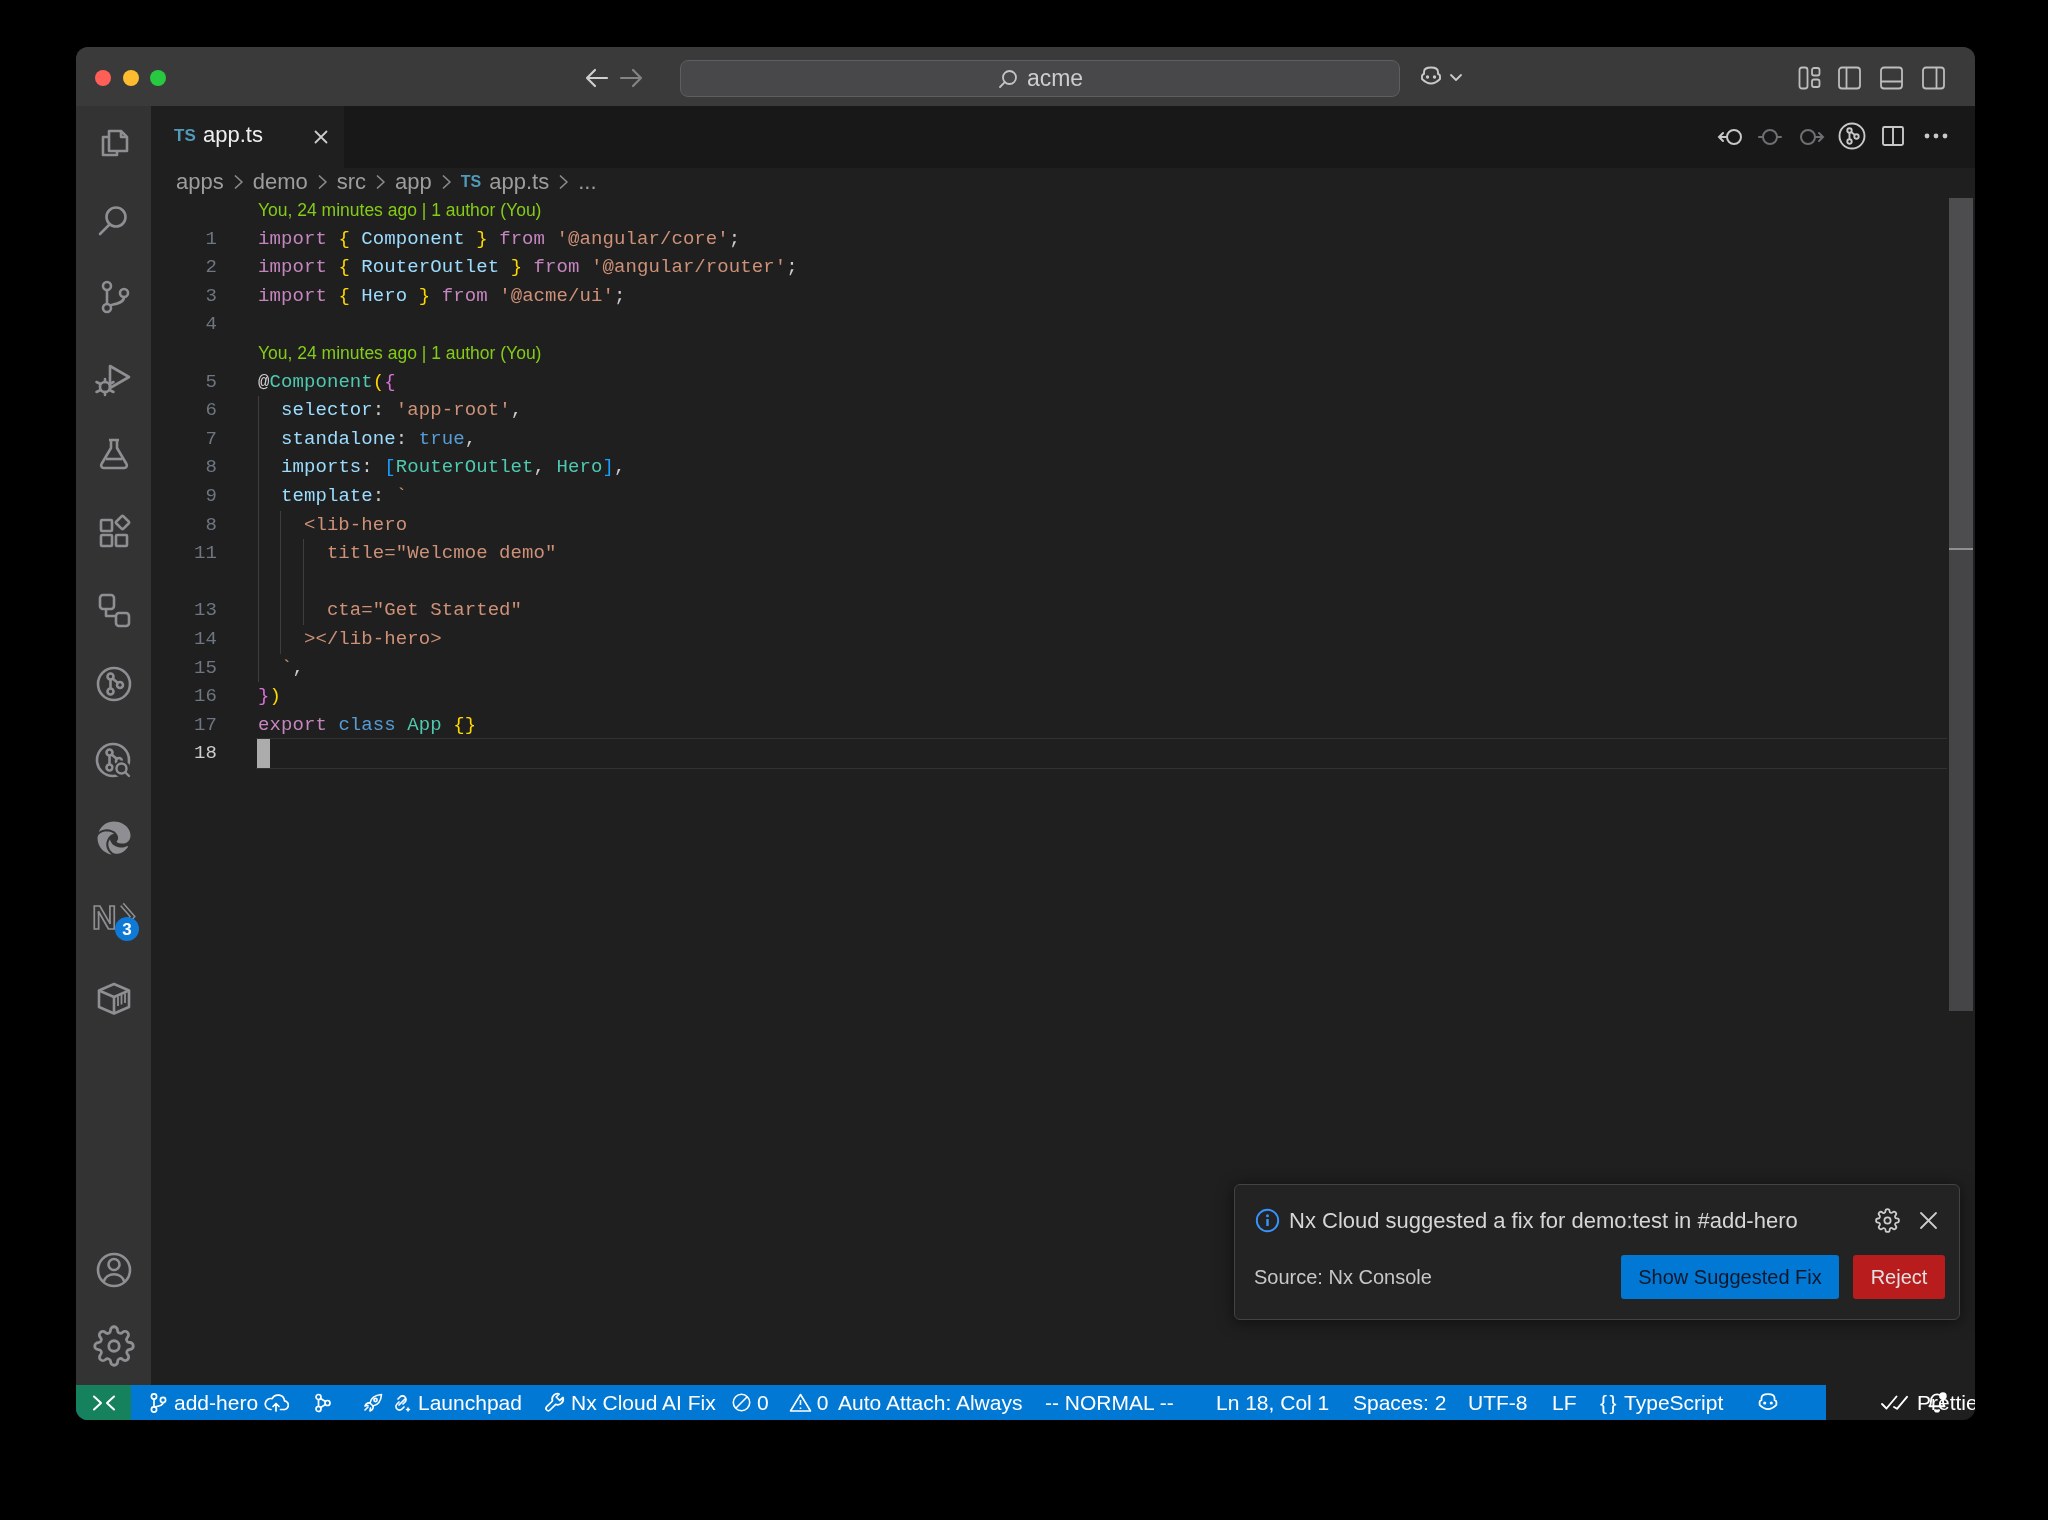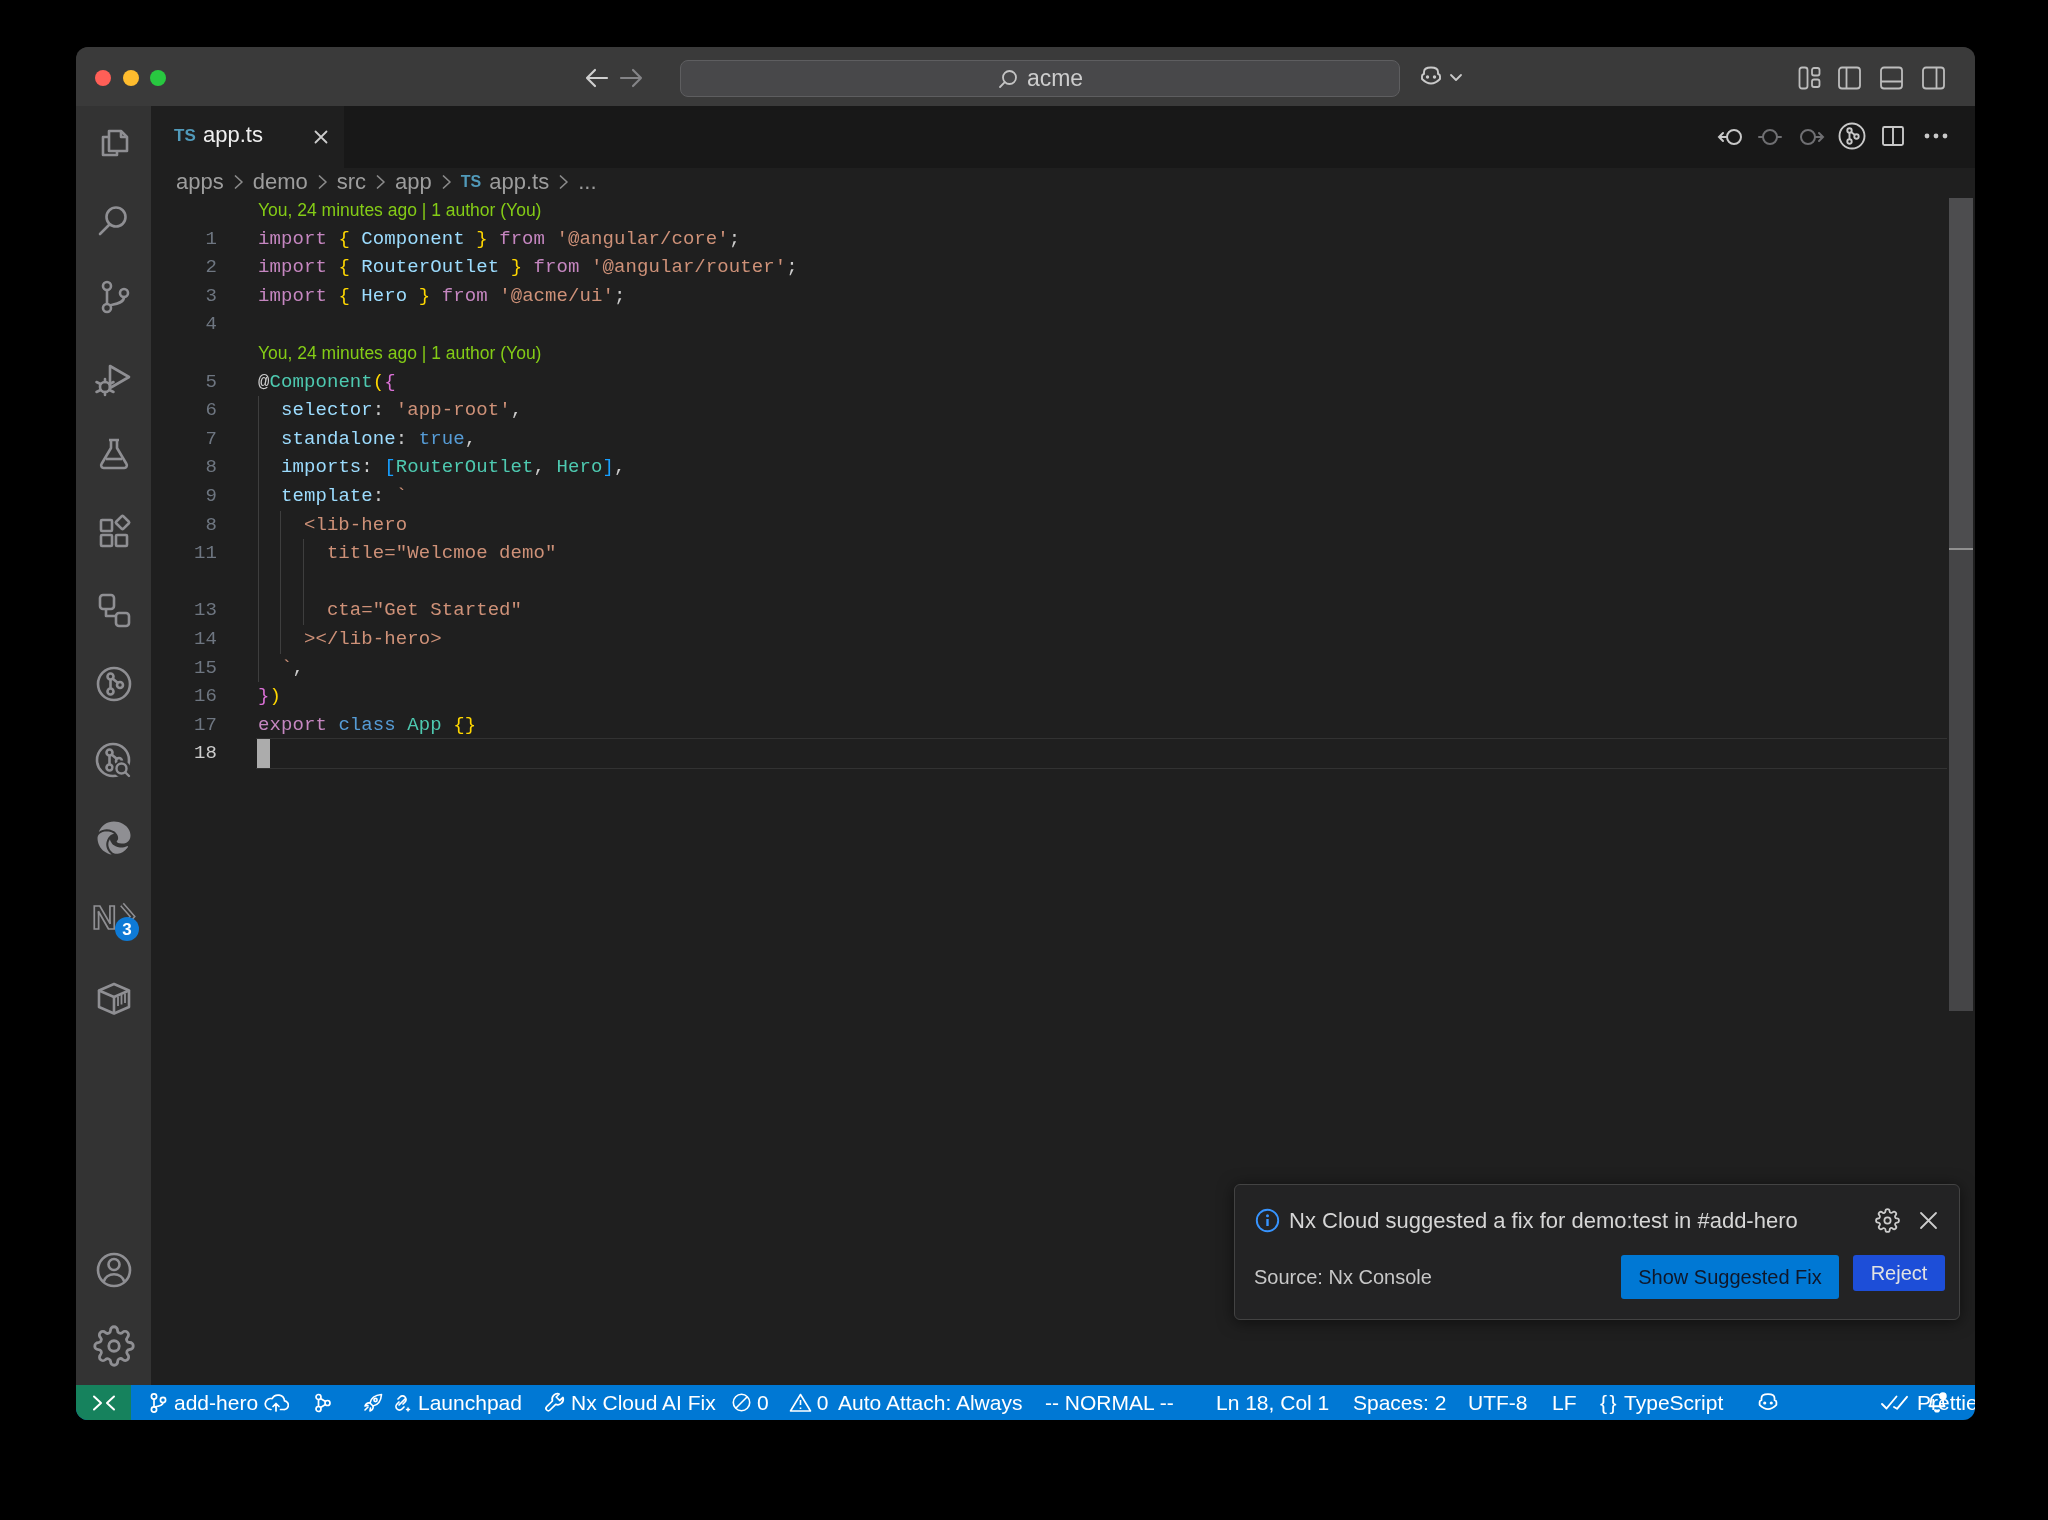--- a/index.html
+++ b/index.html
@@ -22,21 +22,21 @@
   .crumbs { position:absolute; left:75px; top:121px; width:1824px; height:28px; background:#1f1f1f;
     display:flex; align-items:center; color:#9d9d9d; font-size:22px; }
   .chev { margin:0 8px; }
   .editor { position:absolute; left:75px; top:149px; width:1824px; height:1189px; background:#1f1f1f; }
   .row, .blame { position:absolute; left:0; height:28.6px; line-height:28.6px; white-space:pre; }
   .row { font-family:"Liberation Mono", monospace; font-size:19px; letter-spacing:0.08px; width:100%; }
   .num { position:absolute; left:0; width:66px; text-align:right; }
   .code { position:absolute; left:107px; }
   .blame { left:107px; color:#84cc16; font-size:17.5px; font-family:"Liberation Sans",sans-serif; }
   .iguide { position:absolute; width:1px; background:#3e3e3e; }
-  .statusbar { position:absolute; left:0; top:1338px; width:1899px; height:35px; background:#0078d4;
+  .statusbar { position:absolute; left:0; top:1338px; width:1750px; height:35px; background:#0078d4;
     color:#fff; font-size:21px; }
   .sbi { position:absolute; top:0; height:35px; display:flex; align-items:center; gap:5px; white-space:pre; }
   .toast { position:absolute; left:1158px; top:1137px; width:726px; height:136px;
     background:#232324; border:1px solid #434343; border-radius:6px;
     box-shadow:0 2px 16px rgba(0,0,0,0.55); }
   .btn { position:absolute; border-radius:3px; font-size:20px; display:flex; align-items:center; justify-content:center; }
 </style>
 </head>
 <body>
 <div class="win">
@@ -390,15 +390,15 @@
         <g stroke="#cccccc" stroke-width="1.7" fill="none" stroke-linejoin="round">
           <circle cx="12" cy="12" r="3"></circle>
           <path d="M19.4 15a1.65 1.65 0 0 0 .33 1.82l.06.06a2 2 0 0 1-2.83 2.83l-.06-.06a1.65 1.65 0 0 0-1.82-.33 1.65 1.65 0 0 0-1 1.51V21a2 2 0 0 1-4 0v-.09A1.65 1.65 0 0 0 9 19.4a1.65 1.65 0 0 0-1.82.33l-.06.06a2 2 0 0 1-2.83-2.83l.06-.06a1.65 1.65 0 0 0 .33-1.82 1.65 1.65 0 0 0-1.51-1H3a2 2 0 0 1 0-4h.09A1.65 1.65 0 0 0 4.6 9a1.65 1.65 0 0 0-.33-1.82l-.06-.06a2 2 0 0 1 2.83-2.83l.06.06a1.65 1.65 0 0 0 1.82.33H9a1.65 1.65 0 0 0 1-1.51V3a2 2 0 0 1 4 0v.09a1.65 1.65 0 0 0 1 1.51 1.65 1.65 0 0 0 1.82-.33l.06-.06a2 2 0 0 1 2.83 2.83l-.06.06a1.65 1.65 0 0 0-.33 1.82V9a1.65 1.65 0 0 0 1.51 1H21a2 2 0 0 1 0 4h-.09a1.65 1.65 0 0 0-1.51 1z"></path>
         </g>
       </svg>
     <svg class="abs" style="left:683px; top:25px" width="21" height="21" viewBox="0 0 21 21">
       <path d="M3 3 L18 18 M18 3 L3 18" stroke="#cccccc" stroke-width="1.8" stroke-linecap="round"></path>
     </svg>
     <div class="abs" style="left:19px; top:81px; font-size:20px; color:#c8c8c8;">Source: Nx Console</div>
     <div class="btn" style="left:386px; top:70px; width:218px; height:44px; background:#0078d4; color:#0f172a;">Show Suggested Fix</div>
-    <div class="btn" style="left:618px; top:70px; width:92px; height:36px; background:#1d4ed8; color:#e2e2e2;">Reject</div>
+    <div class="btn" style="left:618px; top:70px; width:92px; height:44px; background:#b91c1c; color:#e2e2e2;">Reject</div>
   </div>
 </div>
 
 </body></html>

